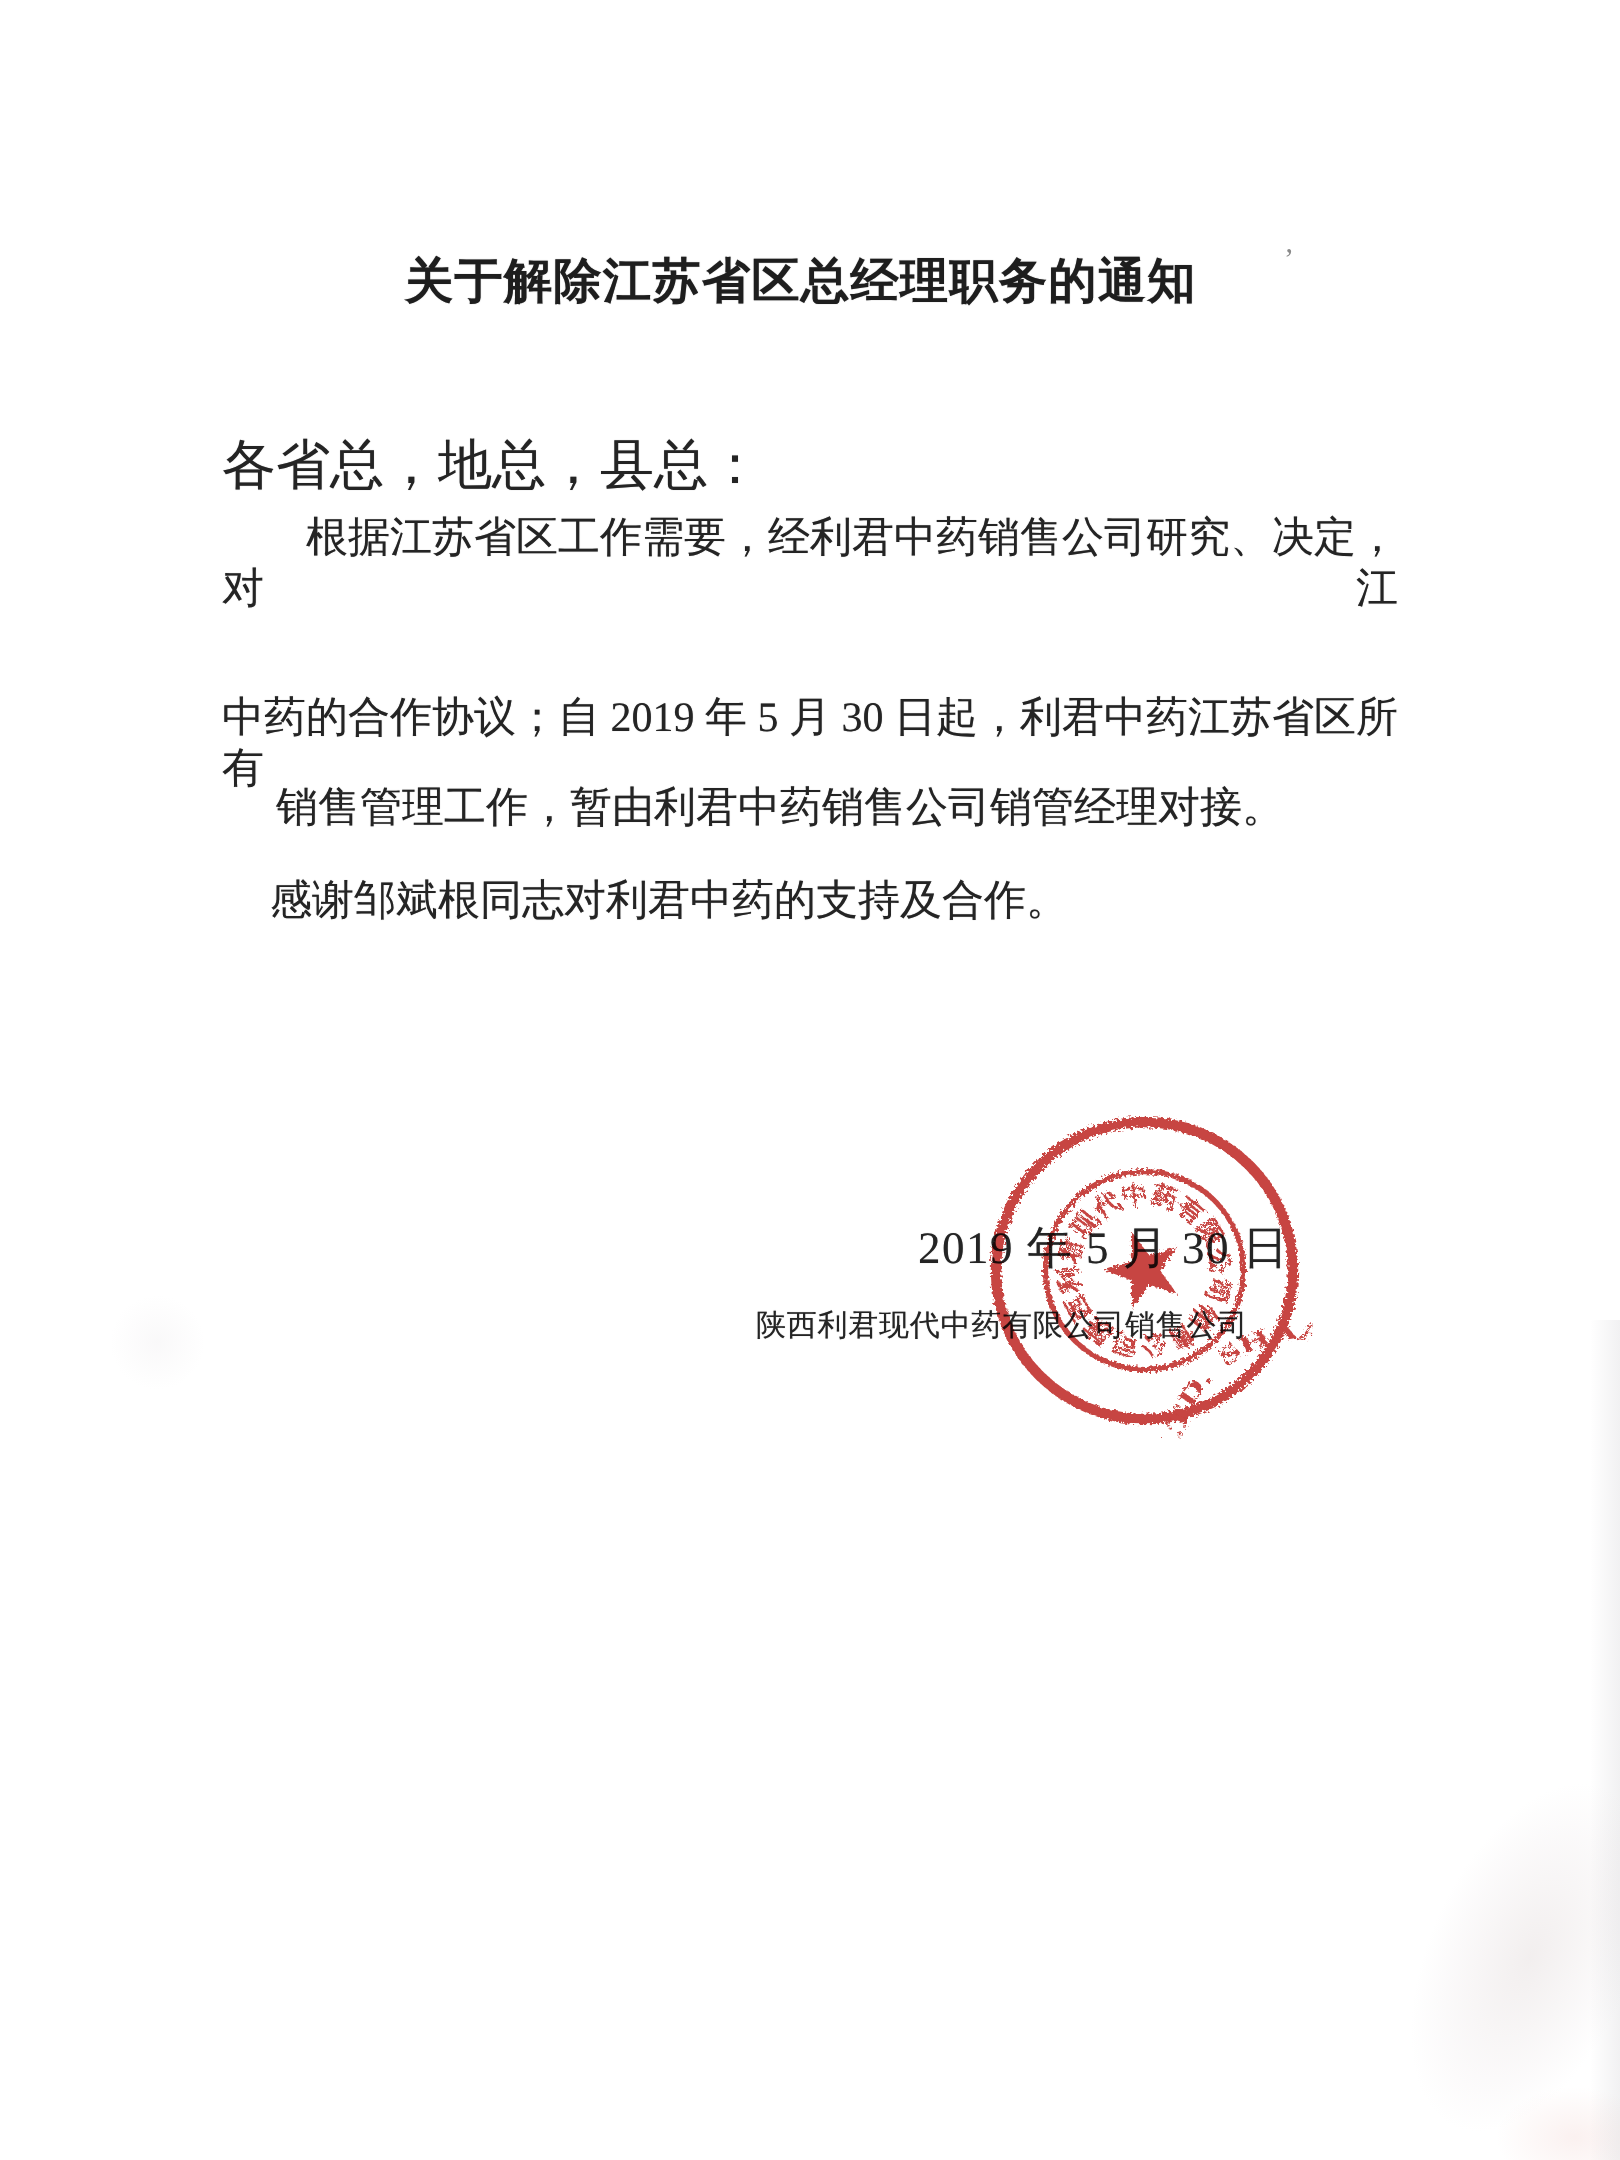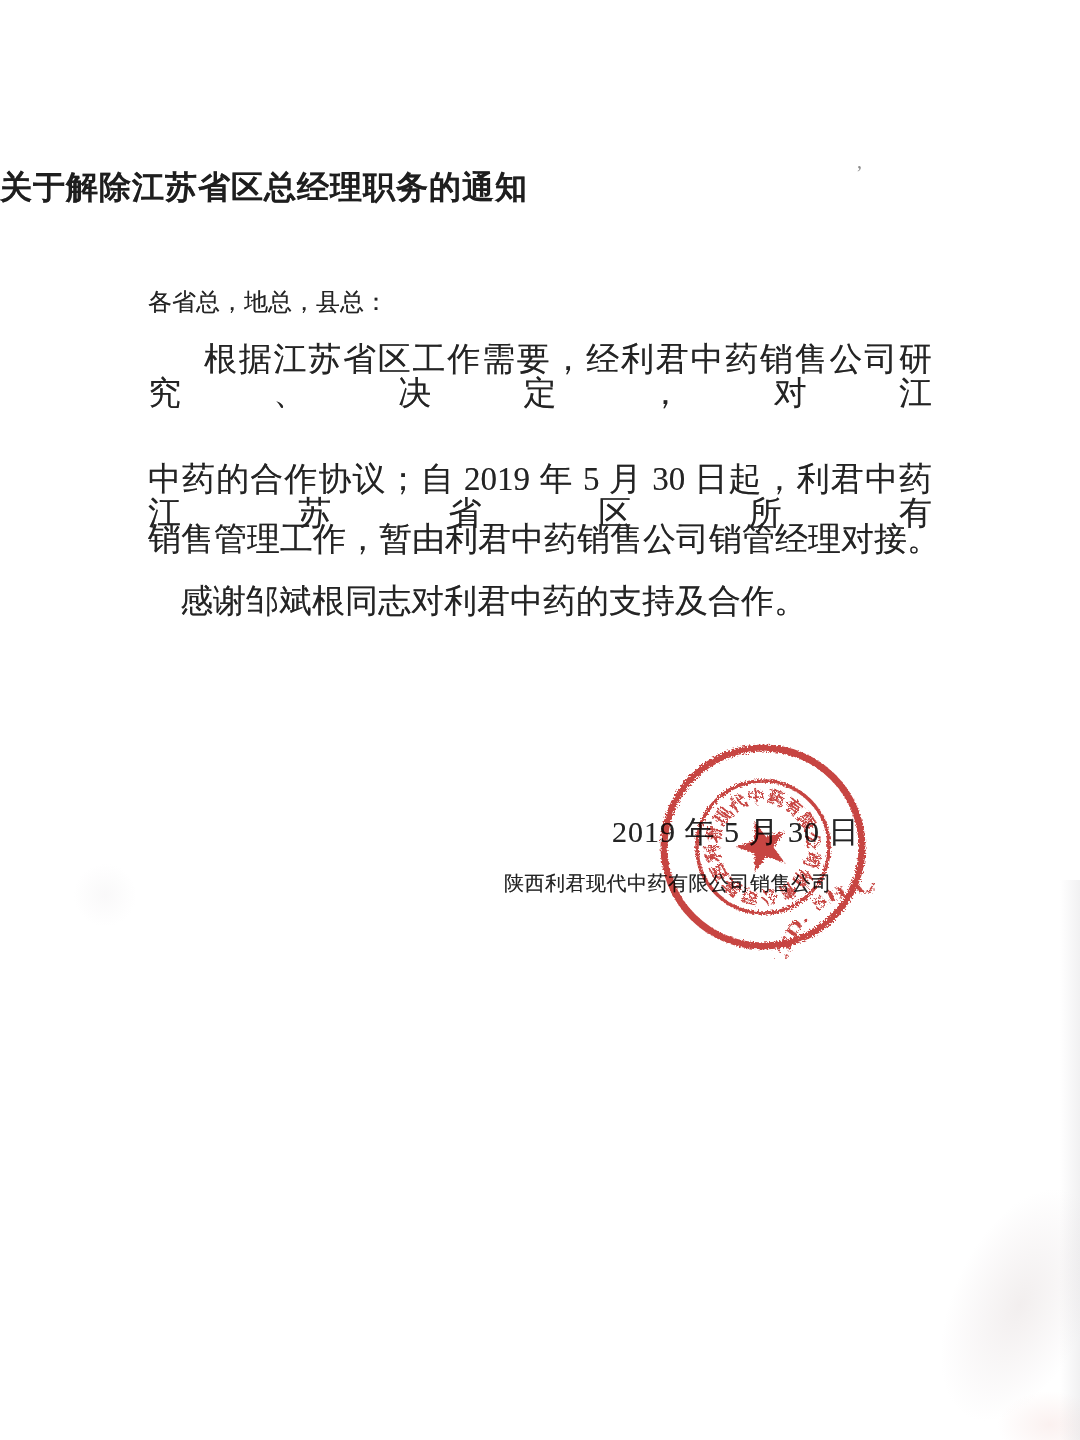--- a/index.html
+++ b/index.html
@@ -7,49 +7,50 @@
     position:relative;
     width:1080px; height:1440px;
     margin:0 auto;
     background:#ffffff;
     font-family:"Liberation Serif","DejaVu Serif",serif;
     color:#242424;
     overflow:hidden;
   }
   .doc-title {
     position:absolute; top:166px; left:0; width:1068px;
+    text-align:center;
     font-size:32px; font-weight:700; letter-spacing:1px;
     color:#1e1e1e;
     text-shadow:0 0 0.6px rgba(30,30,30,.55);
   }
   .stray-mark {
     position:absolute; top:162px; left:856px;
     font-size:20px; color:#8a8a8a; font-weight:400;
   }
   .salutation {
     position:absolute; top:286px; left:148px;
-    font-size:24px; text-shadow:0 0 0.5px rgba(30,30,30,.5);
+    font-size:36px; text-shadow:0 0 0.5px rgba(30,30,30,.5);
   }
   .para-line {
     position:absolute; left:148px; width:784px;
-    font-size:33px; line-height:34px;
+    font-size:28px; line-height:34px;
     text-shadow:0 0 0.5px rgba(30,30,30,.5);
     white-space:nowrap;
   }
   .para-line.justify {
     white-space:normal;
     text-align:justify;
     -moz-text-align-last:justify;
     text-align-last:justify;
     text-justify:inter-character;
   }
   .l1 { top:342px; text-indent:56px; }
   .l2 { top:402px; }
   .l3 { top:462px; }
-  .l4 { top:522px; }
+  .l4 { top:522px;margin-left:36px; }
   .l5 { top:584px; left:170px;margin-left:10px; }
   .l6 { top:644px; left:204px; }
   .name-underline {
     display:inline-block;
     border-bottom:2.5px solid #2a2a2a;
     padding:0 20px;
   }
   .sig-date {
     position:absolute; top:812px; left:612px;
     font-size:30px; letter-spacing:1px;

